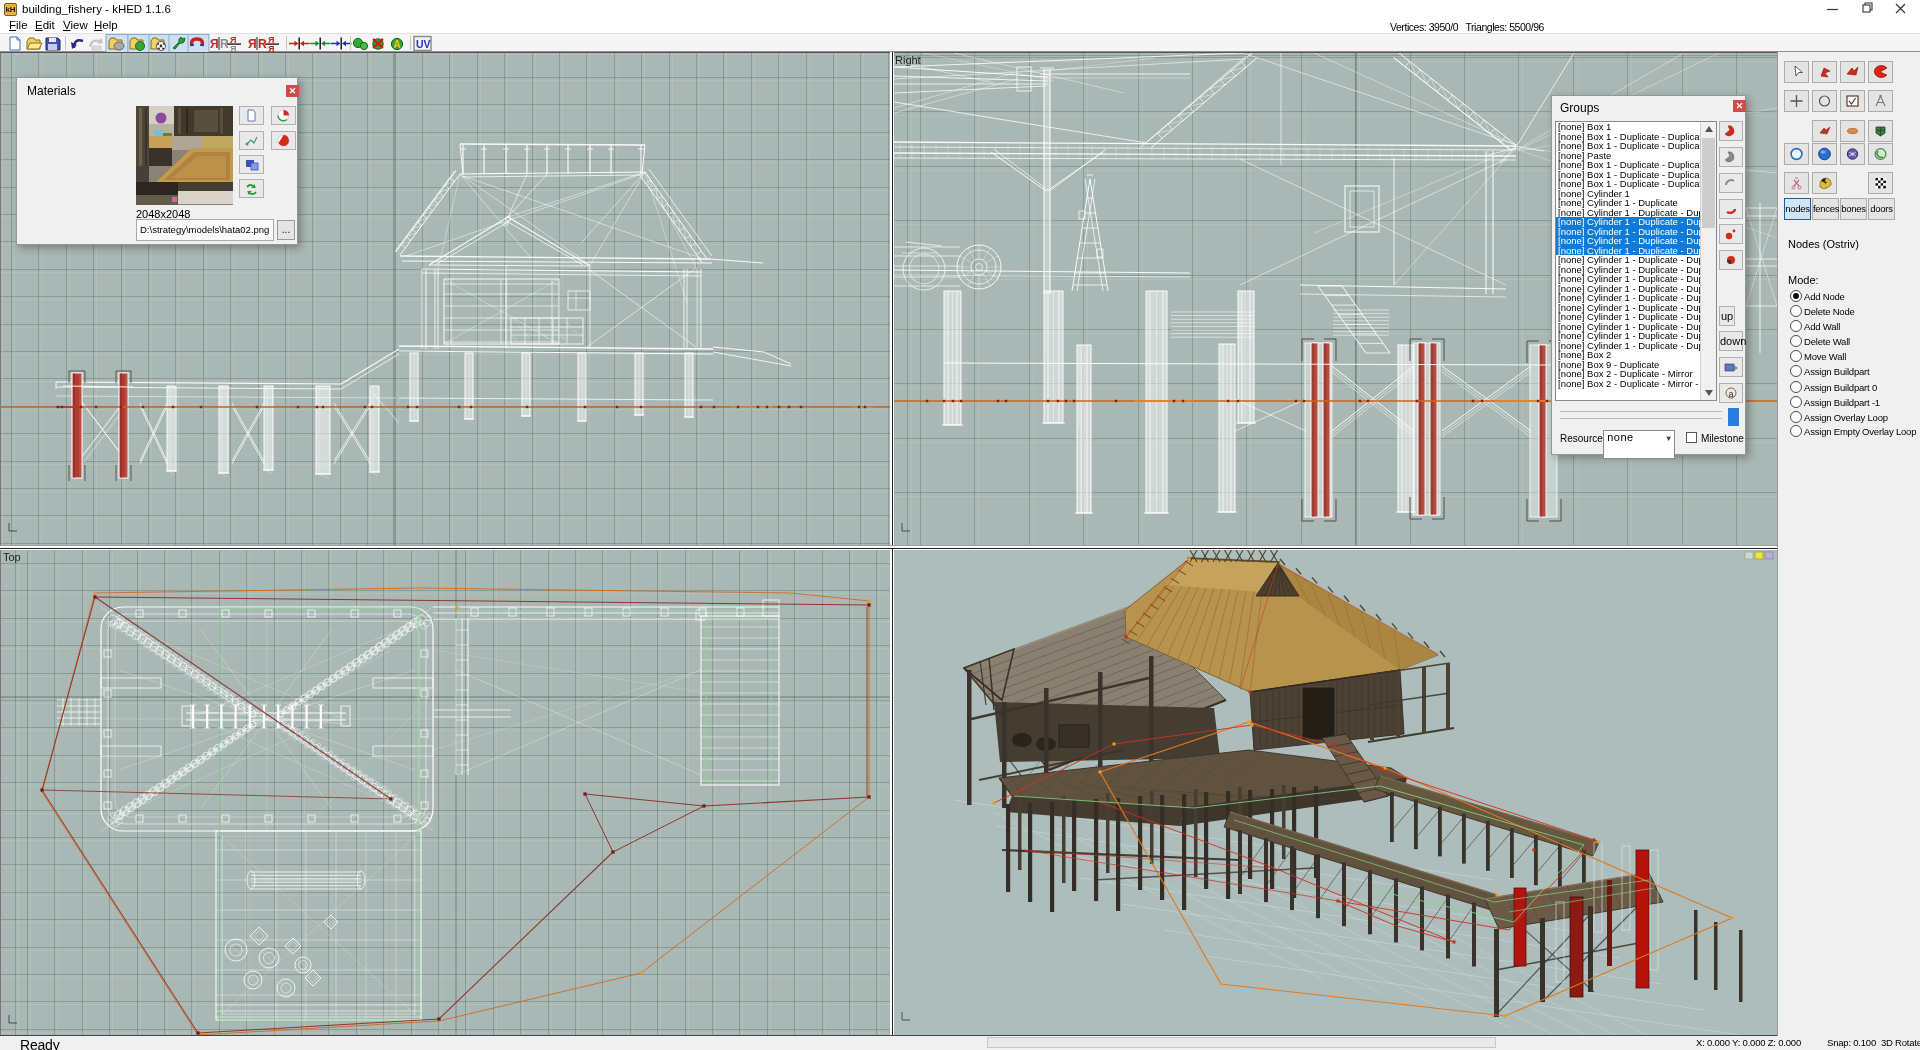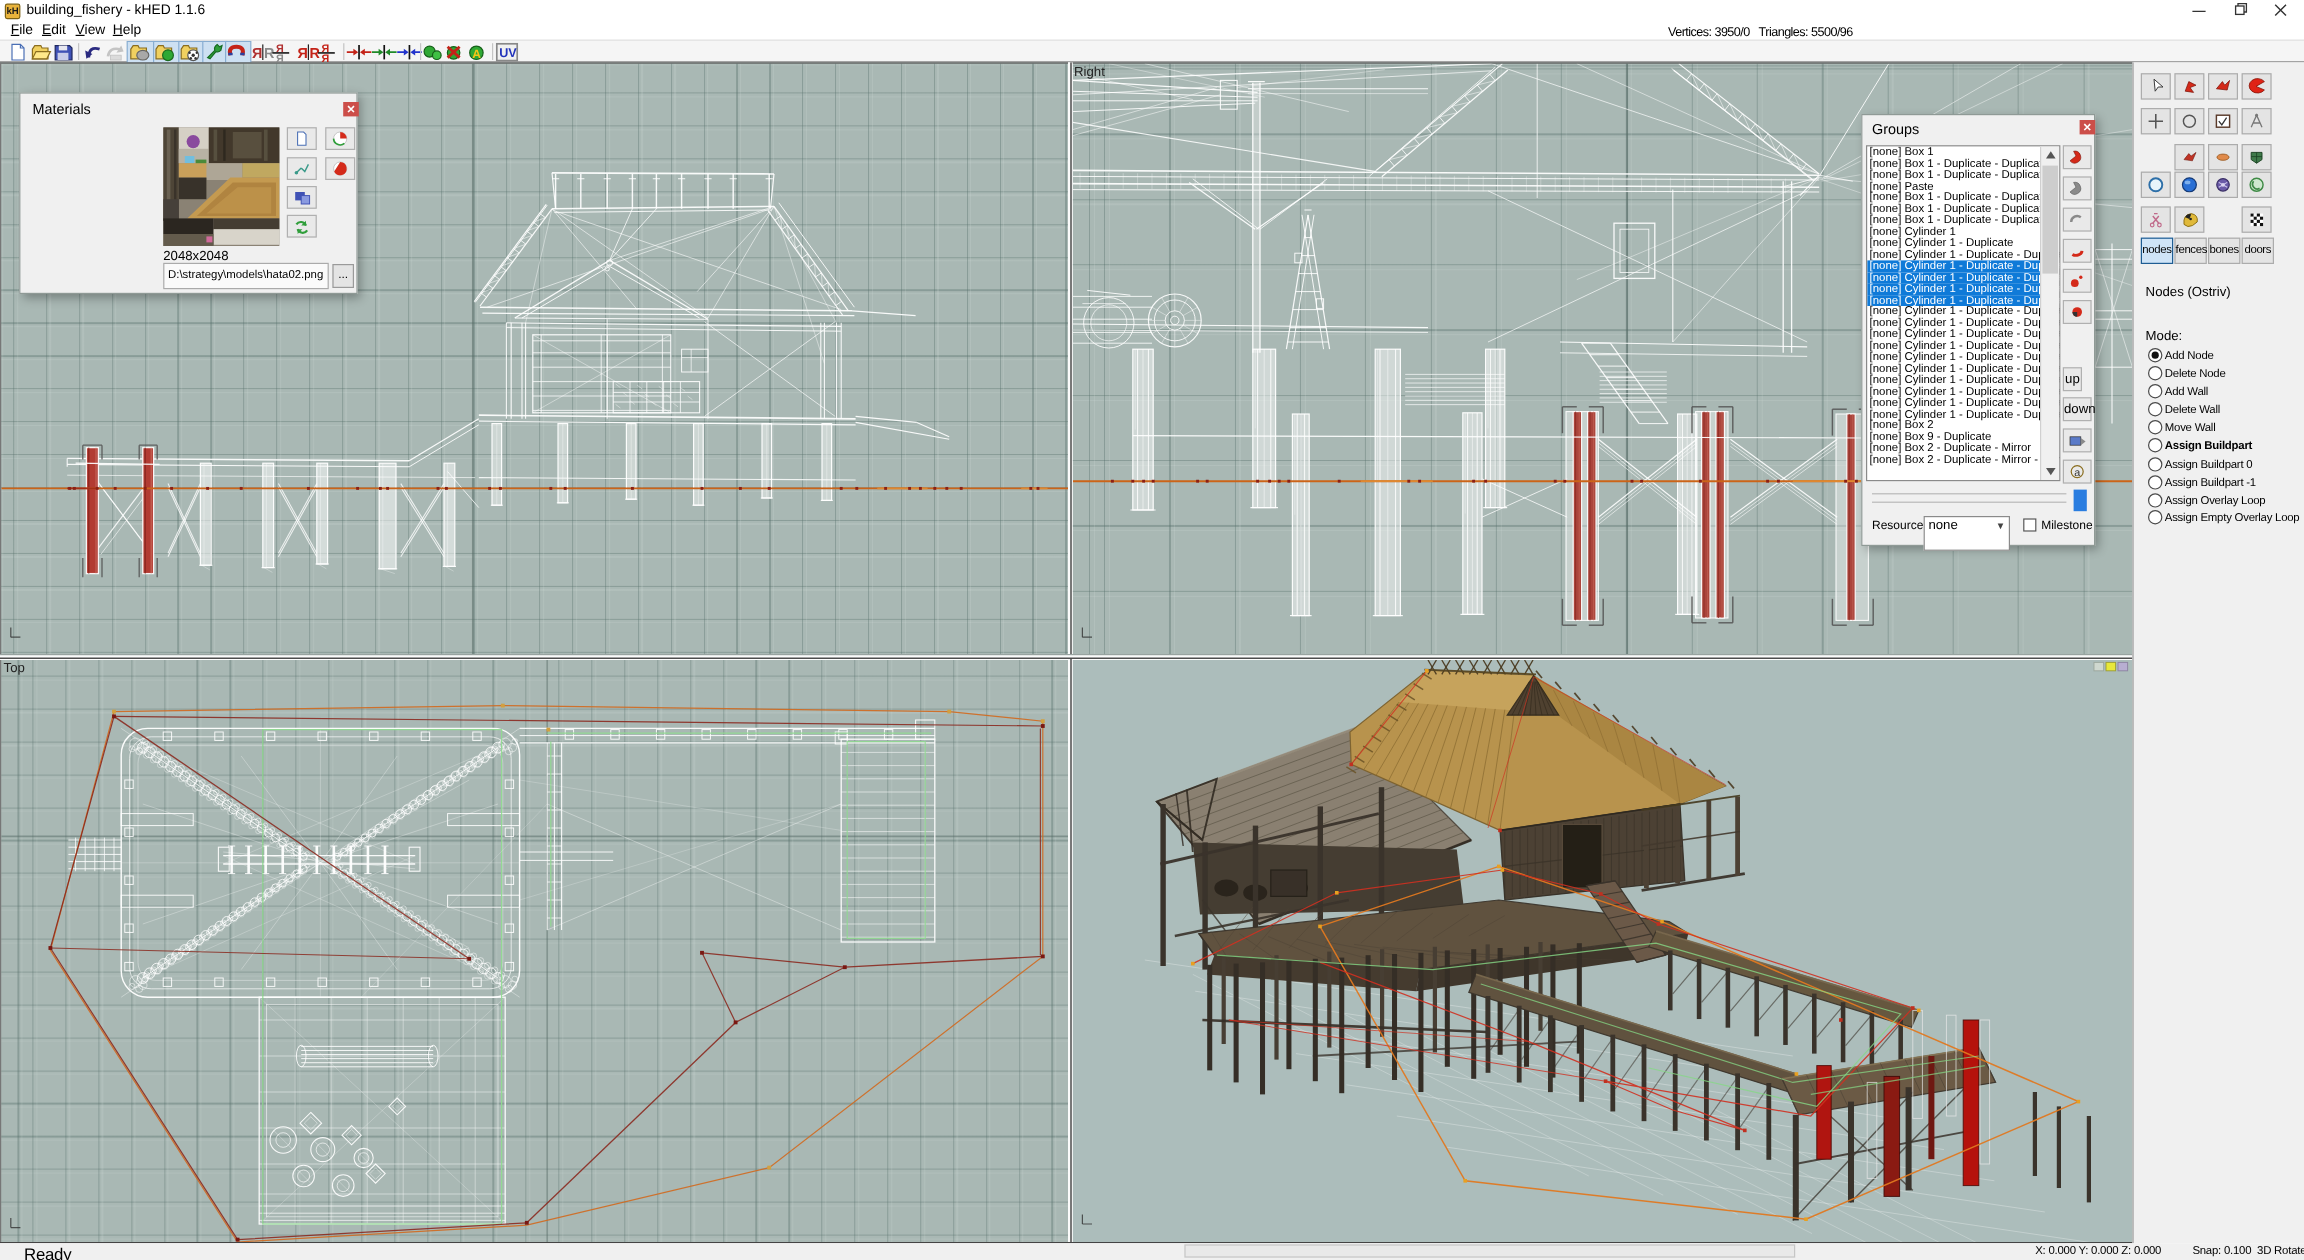--- a/index.html
+++ b/index.html
@@ -1818,21 +1818,21 @@
     <div class="rptab" style="left:34px;top:146px;">fences</div>
     <div class="rptab" style="left:62px;top:146px;">bones</div>
     <div class="rptab" style="left:90px;top:146px;">doors</div>
     <div class="rplabel" style="left:10px;top:186px;">Nodes (Ostriv)</div>
     <div class="rplabel" style="left:10px;top:222px;">Mode:</div>
     <div class="radio sel" style="left:11px;top:239px;">Add Node</div>
     <div class="radio" style="left:11px;top:254px;">Delete Node</div>
     <div class="radio" style="left:11px;top:269px;">Add Wall</div>
     <div class="radio" style="left:11px;top:284px;">Delete Wall</div>
     <div class="radio" style="left:11px;top:299px;">Move Wall</div>
-    <div class="radio" style="left:11px;top:314px;font-weight:bold;">Assign Buildpart</div>
+    <div class="radio" style="left:11px;top:314px;">Assign Buildpart</div>
     <div class="radio" style="left:11px;top:330px;">Assign Buildpart 0</div>
     <div class="radio" style="left:11px;top:345px;">Assign Buildpart -1</div>
     <div class="radio" style="left:11px;top:360px;">Assign Overlay Loop</div>
     <div class="radio" style="left:11px;top:374px;">Assign Empty Overlay Loop</div>
   </div>
 <div id="materials" class="dialog" style="left:16px; top:77px; width:282px; height:168px;">
     <div class="dlgtitle">Materials</div>
     <div class="dlgclose" style="left:269px;top:7px;width:13px;height:12px;line-height:12px;">✕</div>
     <svg style="position:absolute;left:119px;top:28px;" width="97" height="99" viewBox="0 0 97 99">
       <rect x="0" y="0" width="97" height="99" fill="#8a8274"></rect>
@@ -1957,21 +1957,21 @@
         <path d="M14 7 l4 3 -4 3" fill="#8a8a8a"></path>
       </svg></div>
     <div style="position:absolute;left:167px;top:287px;width:24px;height:20px;background:#e9e9e9;border:1px solid #b0b0b0;"><svg width="22" height="18" viewBox="0 0 22 18">
         <circle cx="11" cy="9" r="5" fill="none" stroke="#8a6d1f" stroke-width="1"></circle>
         <text x="8.5" y="12.5" font-size="9" fill="#333" font-family="Liberation Sans">a</text>
       </svg></div>
     <div style="position:absolute;left:8px;top:315px;width:162px;height:1px;background:#b8b8b8;"></div>
     <div style="position:absolute;left:8px;top:322px;width:162px;height:1px;background:#b8b8b8;"></div>
     <div style="position:absolute;left:176px;top:312px;width:11px;height:18px;background:#2a7de0;"></div>
     <div style="position:absolute;left:8px;top:337px;font-size:10px;">Resource:</div>
-    <div style="position:absolute;left:51px;top:334px;width:72px;height:29px;background:#fff;border:1px solid #8a8a8a;font-size:11px;line-height:15px;padding-left:3px;">none<span style="float:right;margin-right:3px;color:#444;font-size:8px;">▼</span></div>
+    <div style="position:absolute;left:51px;top:334px;width:72px;height:29px;background:#fff;border:1px solid #8a8a8a;font-size:11px;line-height:15px;padding-left:3px;font-family:Liberation Mono, monospace;">none<span style="float:right;margin-right:3px;color:#444;font-size:8px;">▼</span></div>
     <div style="position:absolute;left:134px;top:336px;width:11px;height:11px;background:#fff;border:1px solid #555;"></div>
     <div style="position:absolute;left:149px;top:337px;font-size:10px;">Milestone</div>
   </div>
 <div id="statusbar">
   <span class="sbtext" style="left:20px;font-size:14px;">Ready</span>
   <div style="position:absolute;left:987px;top:1px;width:509px;height:11px;background:#e9e9e9;border:1px solid #c6c6c6;"></div>
   <span class="sbtext" style="left:1696px;font-size:9.5px;">X: 0.000 Y: 0.000 Z: 0.000</span>
   <span class="sbtext" style="left:1827px;font-size:9.5px;">Snap: 0.100&nbsp; 3D Rotate</span>
 </div>
 

